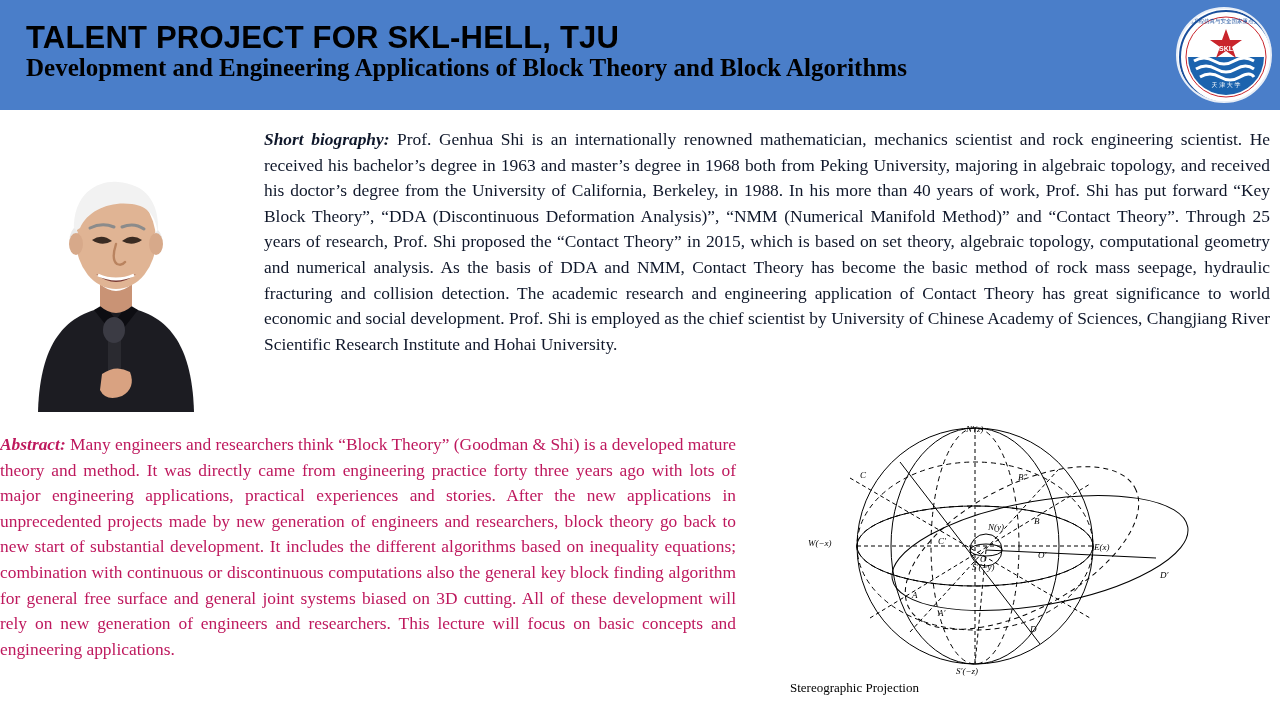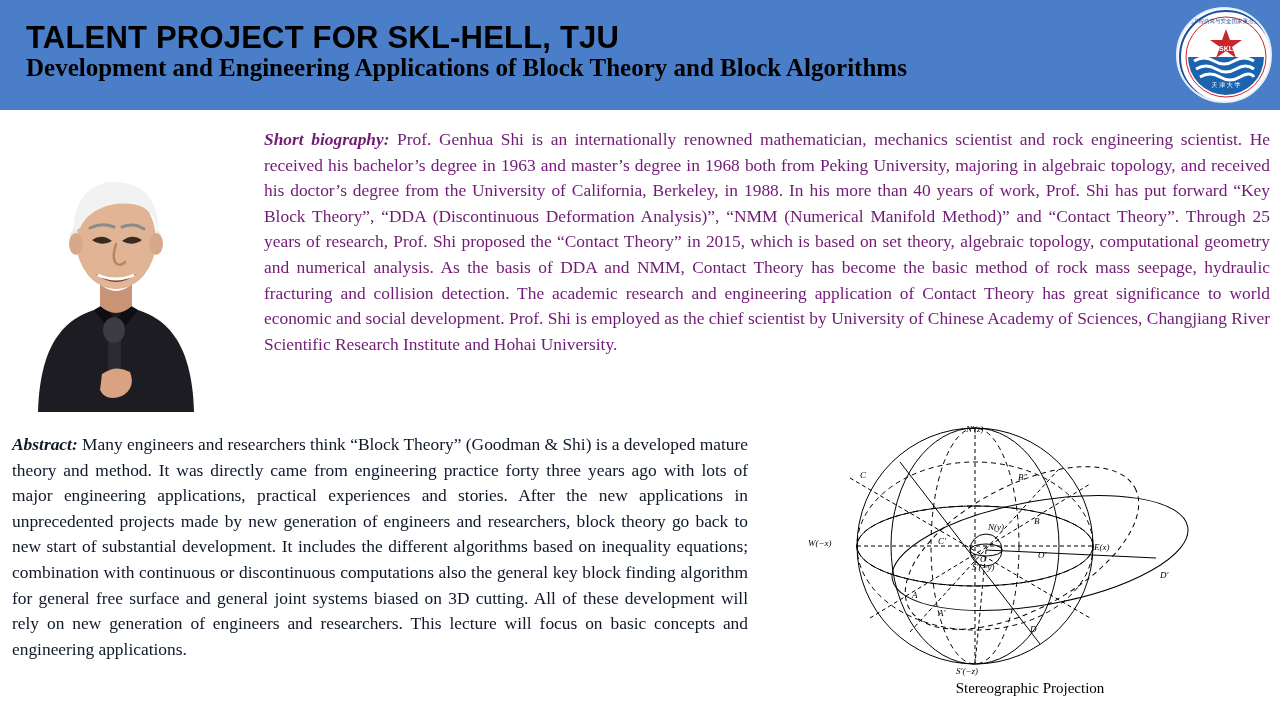--- a/index.html
+++ b/index.html
@@ -63,56 +63,56 @@
     background: #ffffff;
   }
   .bio {
     position: absolute;
     left: 264px; top: 127px;
     width: 1006px;
     font-size: 17.4px;
     line-height: 25.6px;
     text-align: justify;
     text-justify: inter-word;
-    color: #701a75;
+    color: #0f172a;
   }
   .bio b.lead {
     font-weight: bold;
     font-style: italic;
   }
 
   
   .abstract {
     position: absolute;
-    left: 12px; top: 432px;
+    left: 0; top: 432px;
     width: 736px;
     font-size: 17.4px;
     line-height: 25.6px;
     text-align: justify;
     text-justify: inter-word;
-    color: #0f172a;
+    color: #be185d;
   }
   .abstract b.lead {
     font-weight: bold;
     font-style: italic;
   }
 
   
   .figure {
     position: absolute;
     left: 790px; top: 418px;
     width: 480px; height: 290px;
   }
   .figure svg { display: block; }
   .figure-caption {
     position: absolute;
     left: 0; top: 262px;
     width: 480px;
-    text-align: center;
-    font-size: 15px;
+    text-align: left;
+    font-size: 13px;
     color: #000000;
   }
 </style>
 </head>
 <body>
 
 <div class="page">
 
   <div class="banner">
     <div class="banner-title">TALENT PROJECT FOR SKL-HELL, TJU</div>

